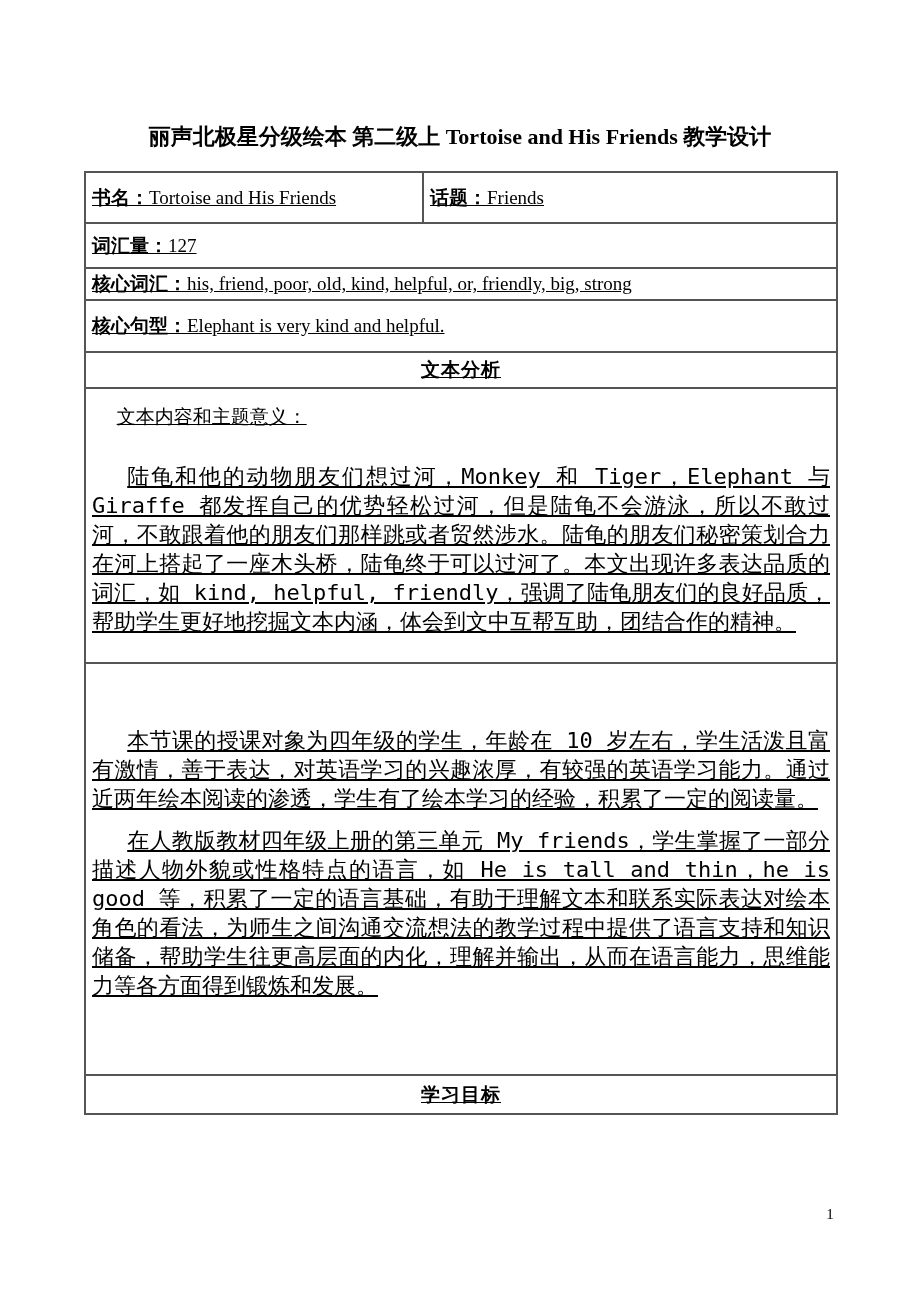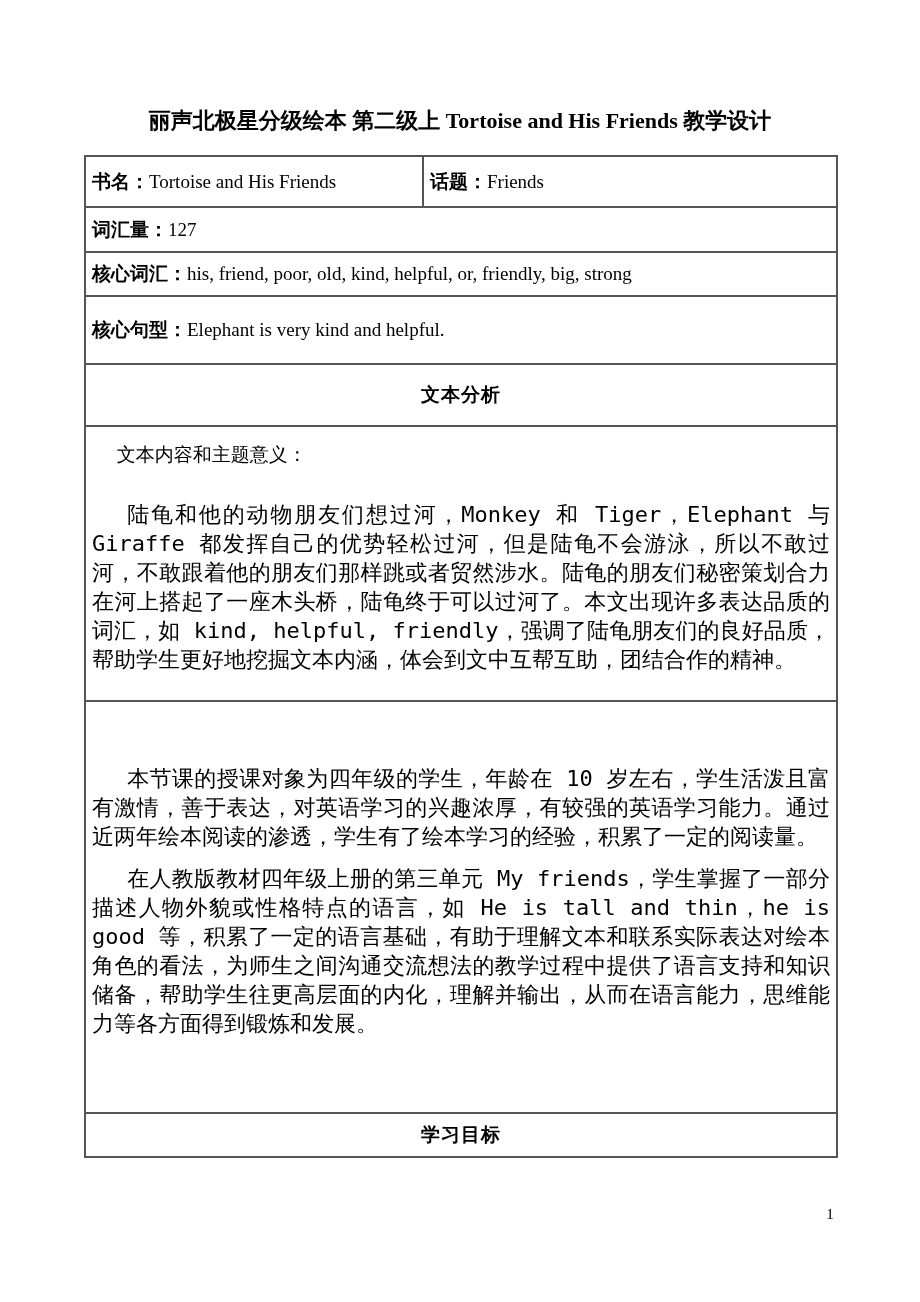--- a/index.html
+++ b/index.html
@@ -10,38 +10,39 @@
     font-family: "Liberation Serif", "DejaVu Serif", serif;
   }
   .page {
     position: relative;
     width: 920px;
     height: 1302px;
     background: #ffffff;
     overflow: hidden;
   }
   .doc-title {
-    margin: 0;
+    margin: 16px;
     padding-top: 104px;
     text-align: center;
     font-size: 22px;
     font-weight: 700;
     line-height: 34px;
   }
   table.doc {
     border-collapse: collapse;
     table-layout: fixed;
     width: 754px;
     margin: 17px 0 0 84px;
   }
   table.doc td {
     border: 2px solid #555555;
-    padding: 8px 6px;
+    padding: 2px 6px;
     font-size: 19px;
     vertical-align: middle;
+    text-decoration: underline;
   }
   td.c-left { width: 338px; }
   .lbl { font-weight: 700; }
   .val { font-weight: 400; }
   td.sec {
     text-align: center;
     font-weight: 700;
     vertical-align: top;
     padding-top: 9px;
     font-size: 20px;
@@ -62,22 +63,22 @@
     margin: 0 0 13px 0;
     line-height: 29px;
     text-align: justify;
     text-indent: 1.6em;
     font-family: "DejaVu Sans Mono", "Liberation Mono", monospace;
     font-size: 22px;
   }
   .rh1 { height: 51px; }
   .rh2 { height: 45px; }
   .rh3 { height: 28px; }
-  .rh4 { height: 68px; }
-  .rh5 { height: 62px; }
+  .rh4 { height: 52px; }
+  .rh5 { height: 36px; }
   .rh6 { height: 275px; }
   .rh7 { height: 61px; }
   .rh8 { height: 412px; }
   .rh9 { height: 39px; }
   .pageno {
     position: absolute;
     top: 1206px;
     left: 820px;
     width: 20px;
     text-align: center;

